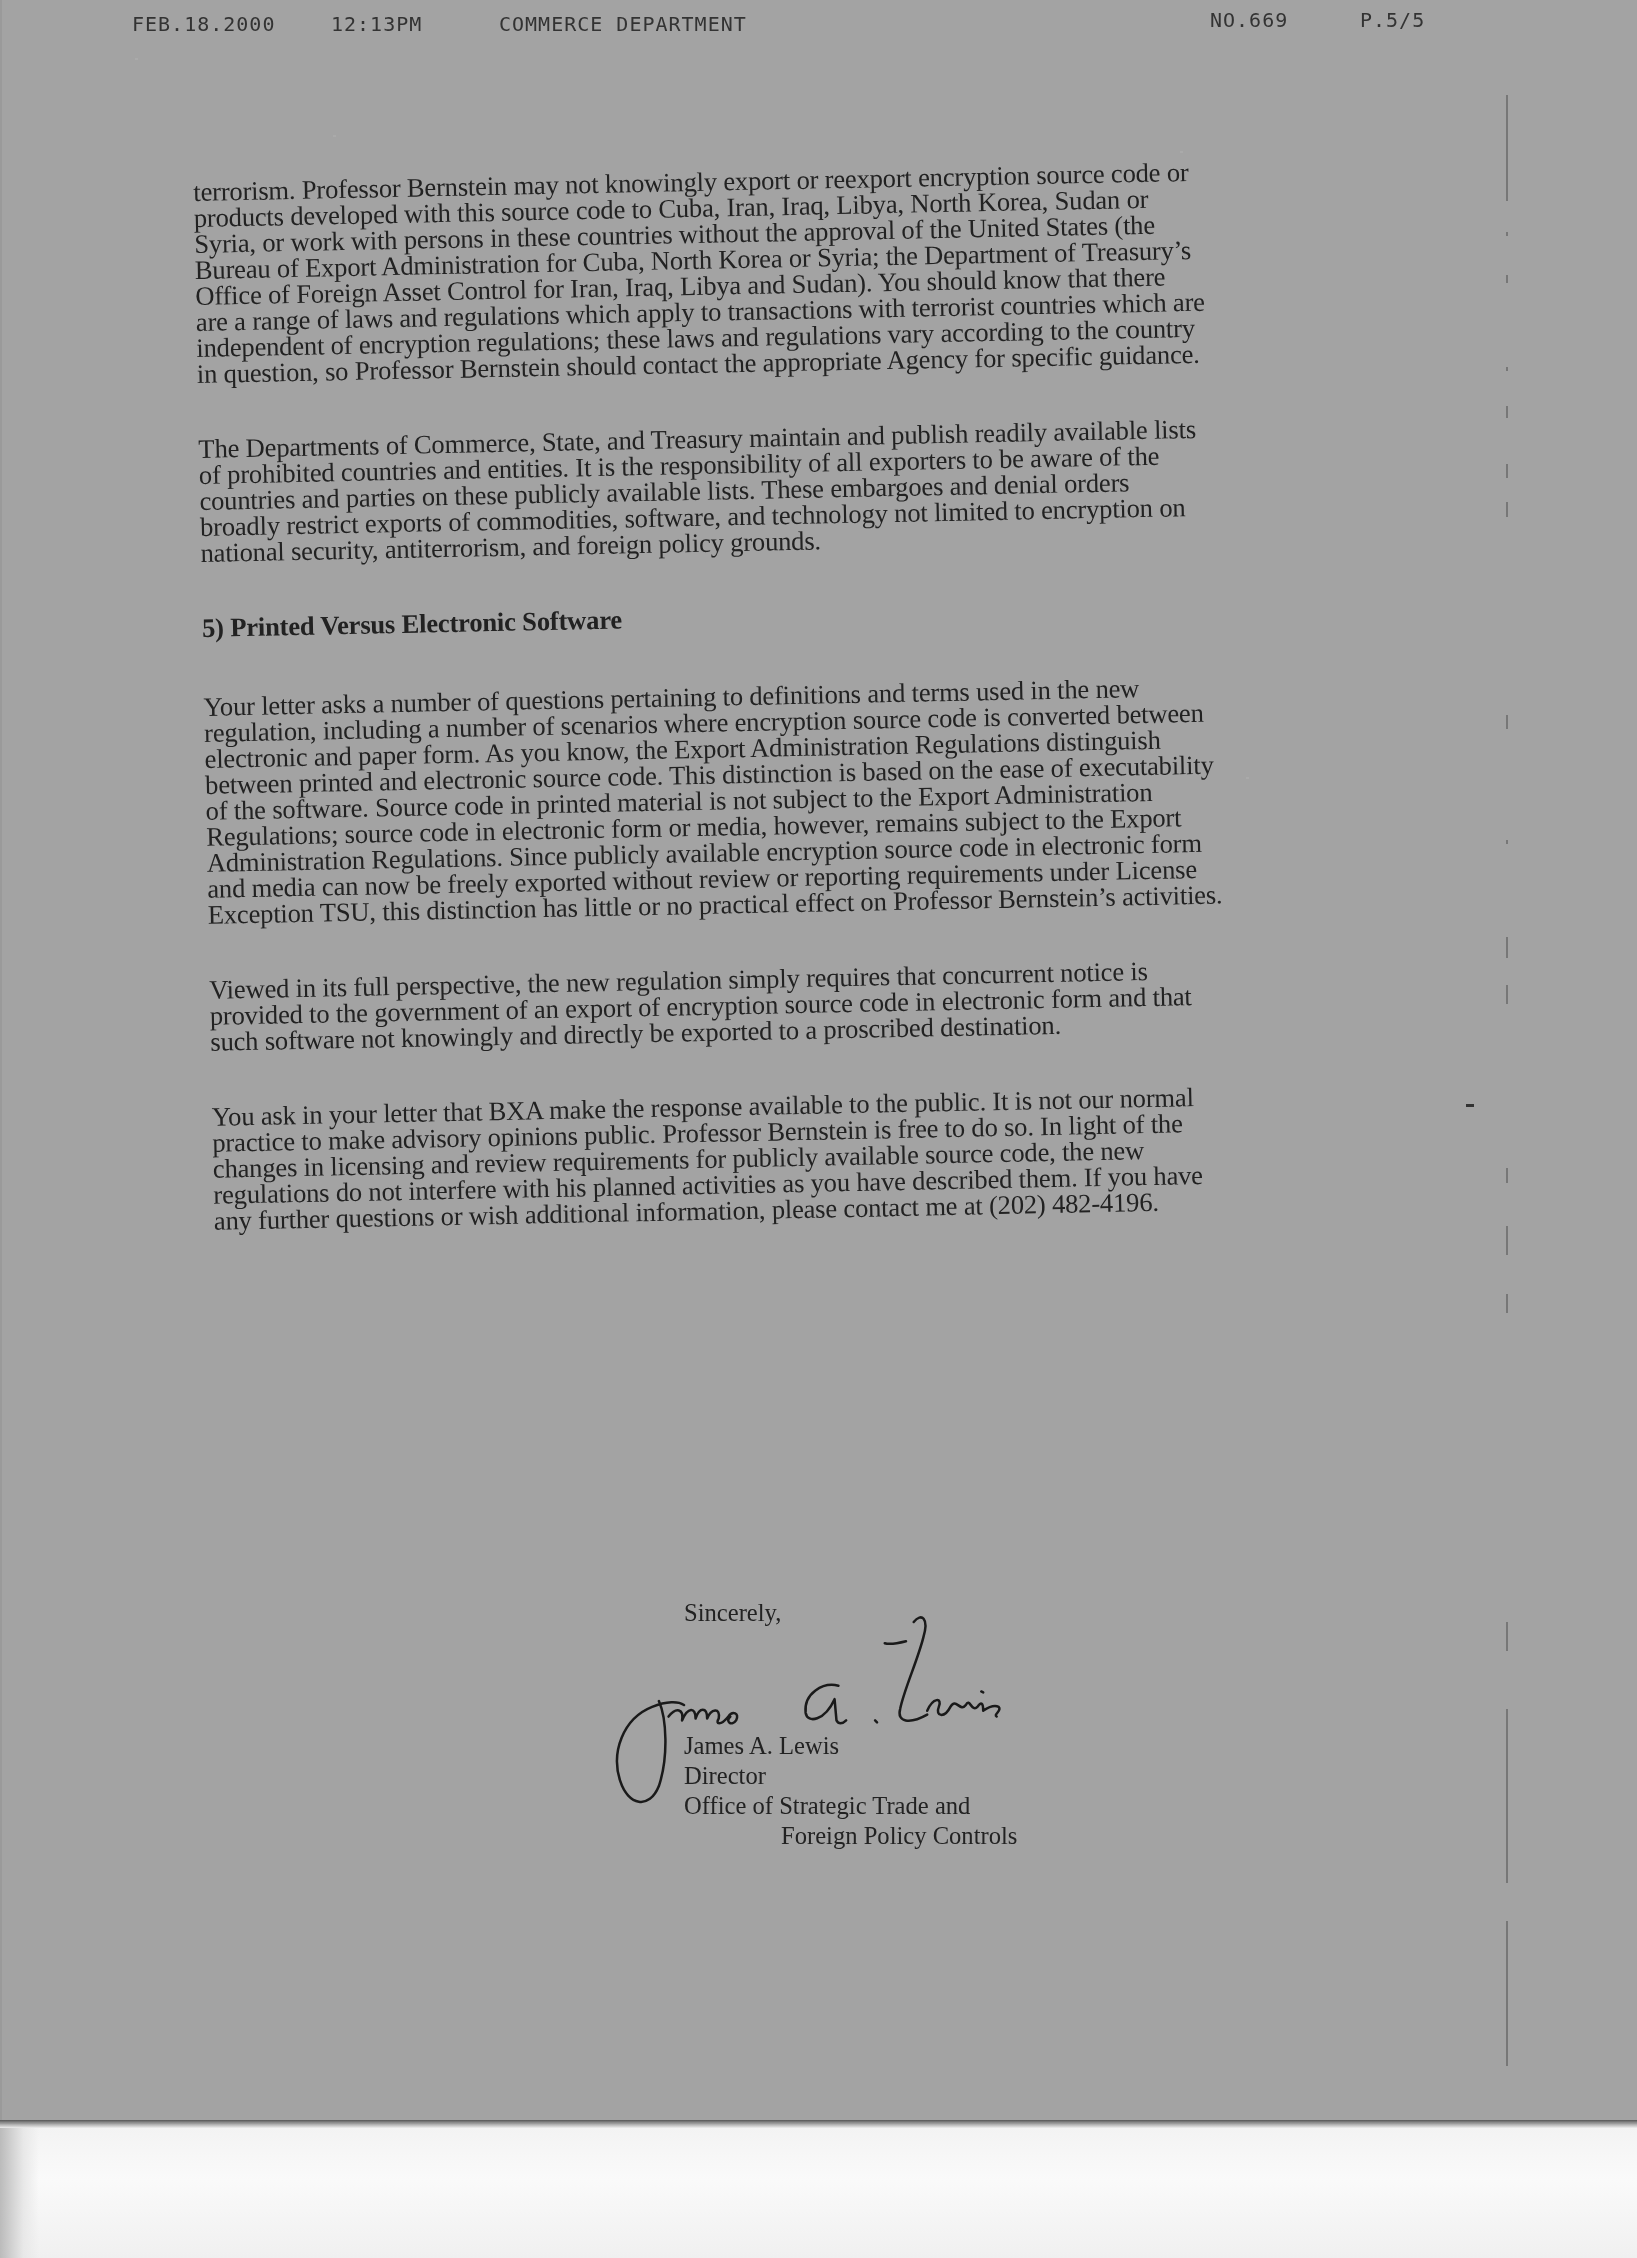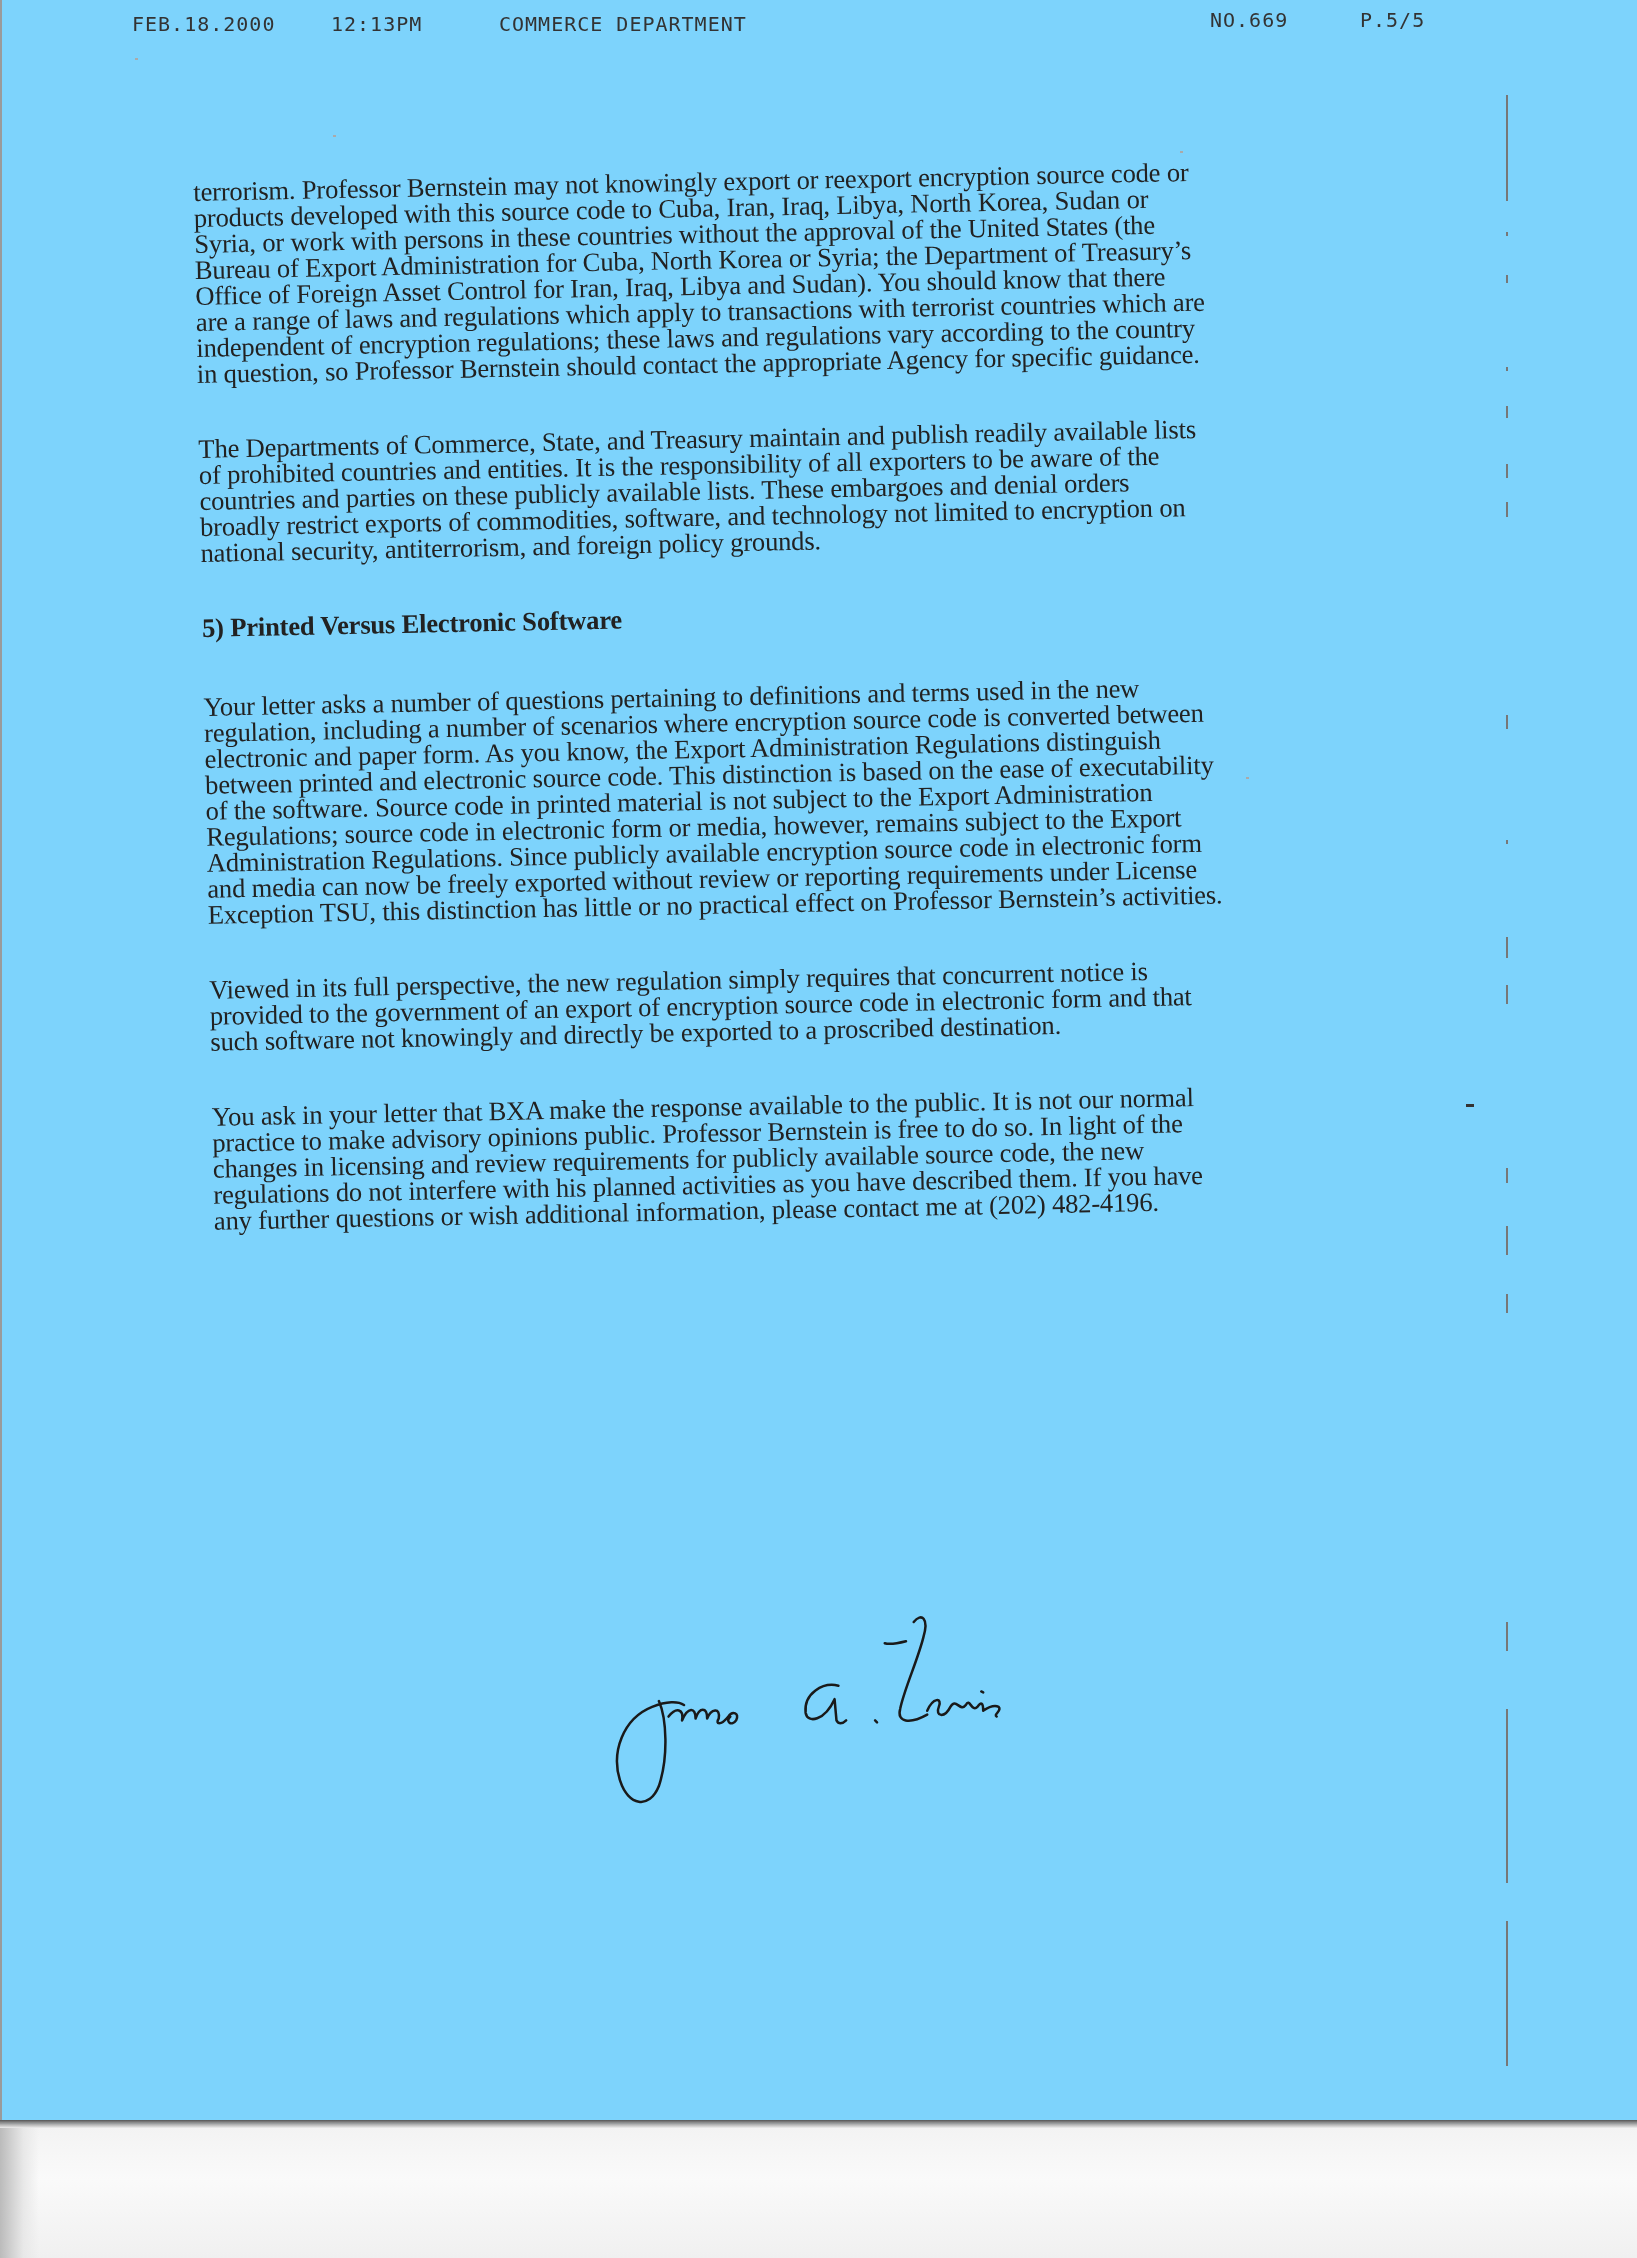--- a/index.html
+++ b/index.html
@@ -10,21 +10,21 @@
       position: relative;
       overflow: hidden;
       font-family: "Liberation Serif", "DejaVu Serif", serif;
       color: #1a1a1a;
     }
     .page {
       position: absolute;
       left: 0; top: 0;
       width: 1638px;
       height: 2124px;
-      background: #7dd3fc;
+      background: #a3a3a3;
     }
     .left-edge {
       position: absolute;
       left: 0; top: 0;
       width: 1.9px; height: 2124px;
       background: #9a9a9a;
     }
     .fax-header {
       position: absolute;
       top: 7.7px;
@@ -198,20 +198,27 @@
       <path d="M286 132 l 2 2"></path>
 
       <path d="M326 30 C 334 20, 342 26, 336 46 C 330 70, 316 100, 312 120 C 308 134, 322 136, 340 126"></path>
       <path d="M318 50 C 310 52, 302 54, 296 52"></path>
 
       <path d="M340 122 C 346 108, 356 108, 352 118 C 348 128, 358 130, 364 118 C 370 108, 374 124, 380 116 C 384 108, 386 124, 392 118 C 396 112, 398 114, 398 122 C 404 118, 410 116, 414 118 C 418 122, 408 126, 412 128"></path>
       <path d="M396 102 l 2 1"></path>
     </g>
   </svg>
 
+  <div class="closing">
+    <span class="sincerely">Sincerely,</span>
+    <span class="line">James A. Lewis</span>
+    <span class="line">Director</span>
+    <span class="line">Office of Strategic Trade and</span>
+    <span class="line indent">Foreign Policy Controls</span>
+  </div>
 
   <div class="margin-marks">
     <i style="top:7.7px;height:106px;"></i>
     <i style="top:145px;height:3.9px;"></i>
     <i style="top:188px;height:7.7px;"></i>
     <i style="top:280px;height:3.9px;"></i>
     <i style="top:319px;height:11.6px;"></i>
     <i style="top:377px;height:13.5px;"></i>
     <i style="top:415px;height:15.4px;"></i>
     <i style="top:628px;height:13.5px;"></i>

